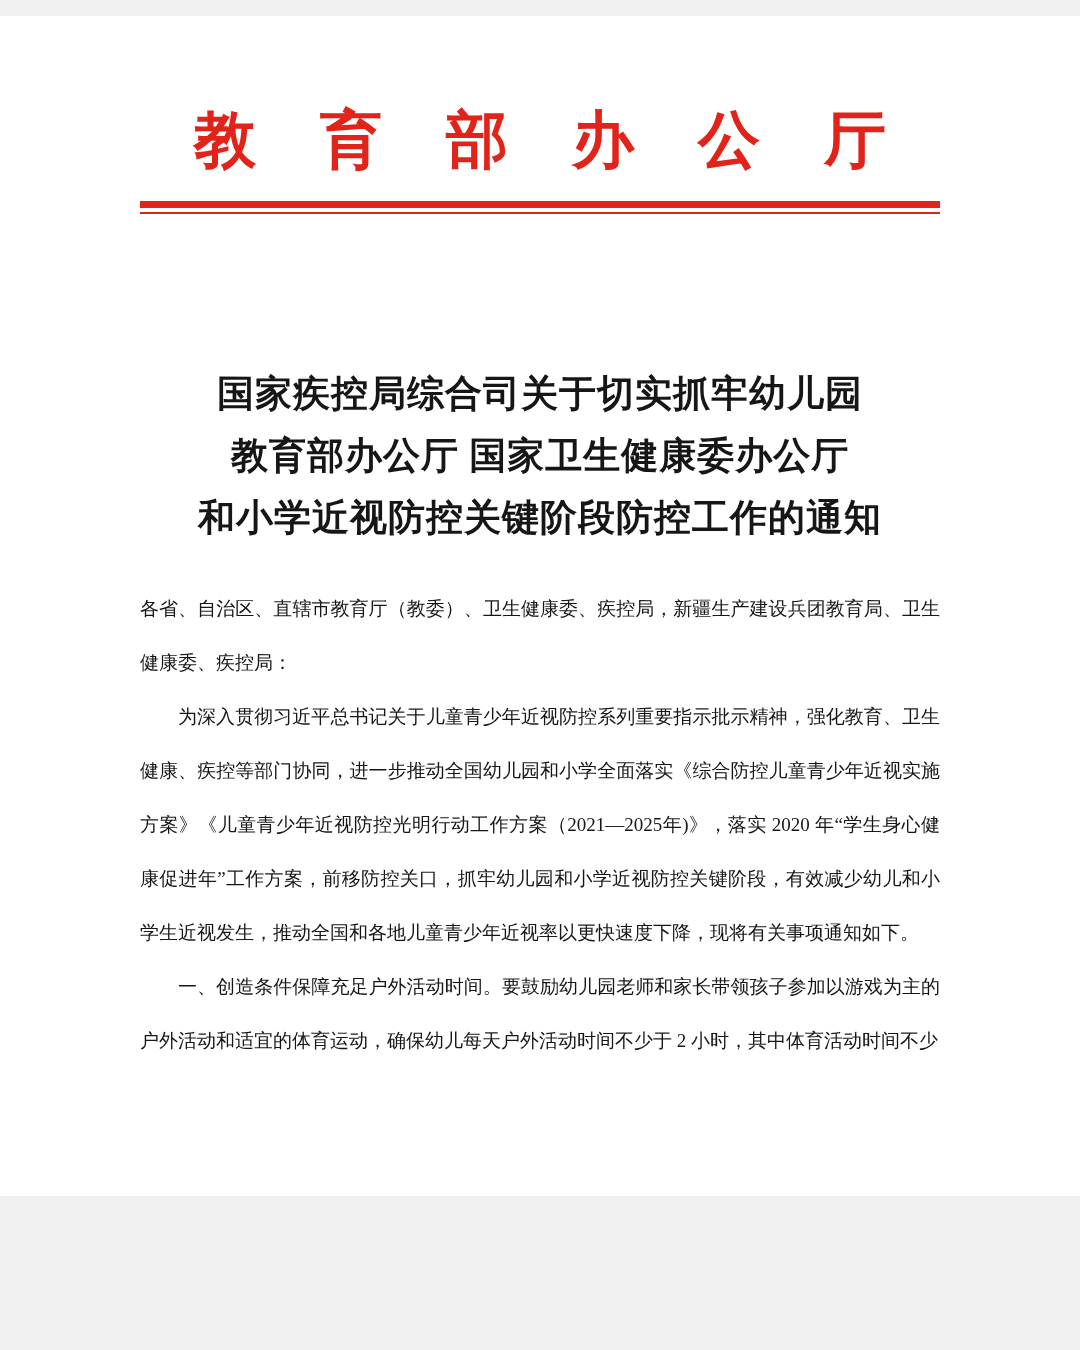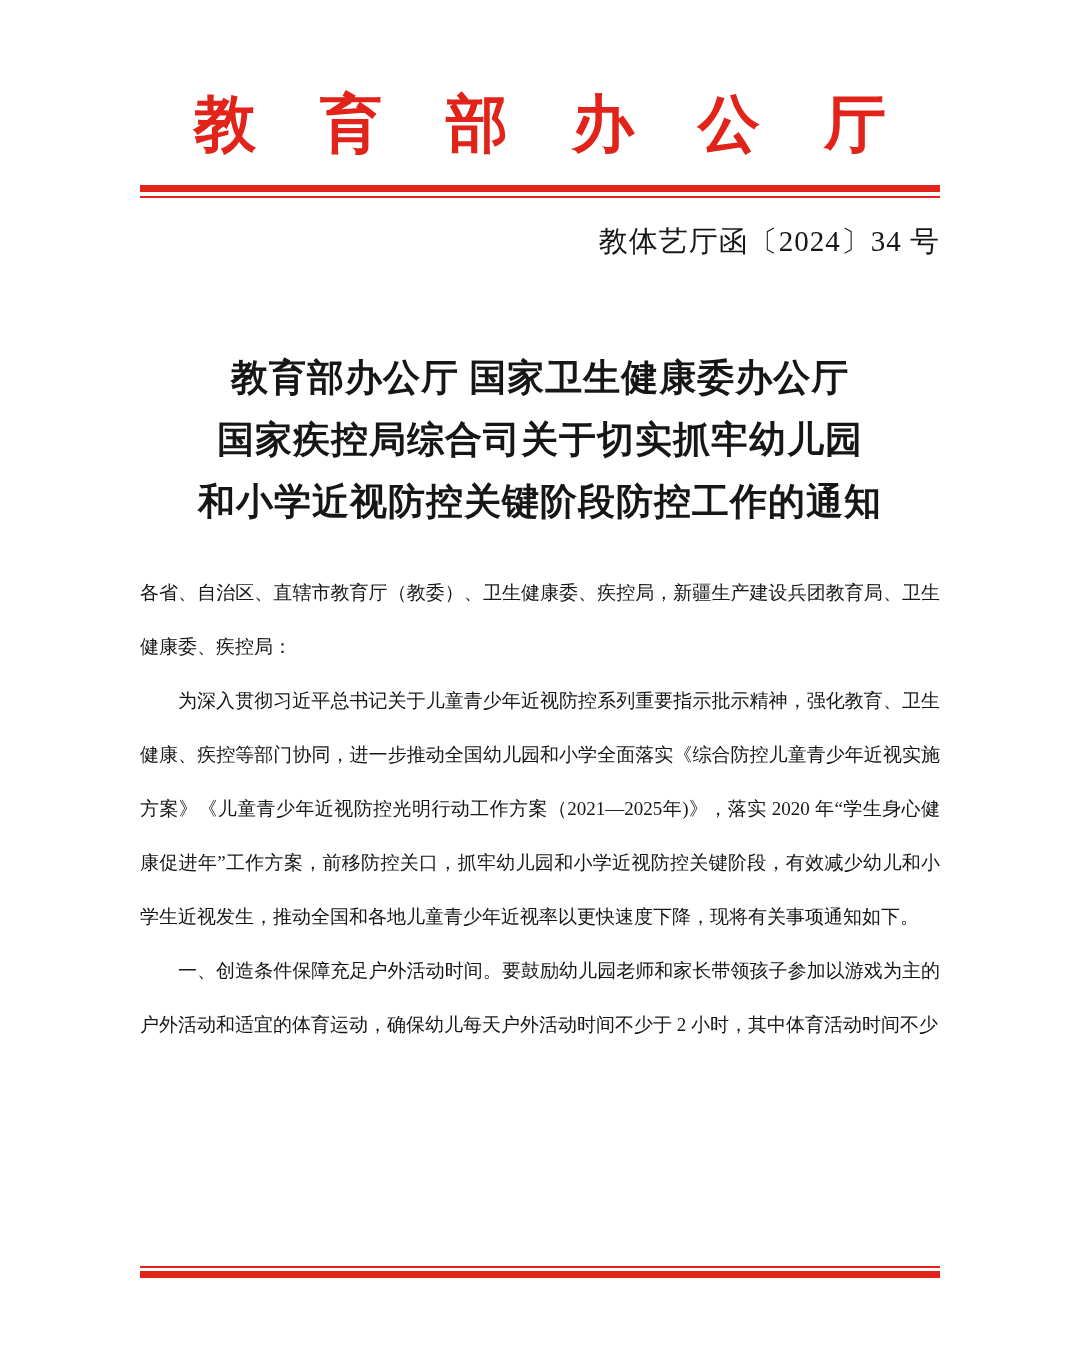--- a/index.html
+++ b/index.html
@@ -5,22 +5,22 @@
   :root {
     --accent: #e2231a;
     --ink: #161616;
     --page-bg: #ffffff;
   }
   * { margin: 0; padding: 0; box-sizing: border-box; }
   html, body { background: #f0f0f0; }
   .page {
     position: relative;
     width: 1080px;
-    height: 1350px;
-    margin: 0 auto;
+    height: 1180px;
+    margin: 16px auto;
     background: var(--page-bg);
     overflow: hidden;
     font-family: "Liberation Serif", "DejaVu Serif", serif;
     color: var(--ink);
   }
   
   .agency-name {
     position: absolute;
     top: 90px;
     left: 0;
@@ -99,25 +99,24 @@
 
 <div class="page">
 
   <div class="agency-name">教育部办公厅</div>
 
   <div class="header-separator">
     <div class="rule-thick"></div>
     <div class="rule-thin"></div>
   </div>
 
-  <div class="doc-number">教体艺厅函〔2024〕34 号</div>
 
   <div class="doc-title">
+    <div class="title-line">国家疾控局综合司关于切实抓牢幼儿园</div>
     <div class="title-line">教育部办公厅 国家卫生健康委办公厅</div>
-    <div class="title-line">国家疾控局综合司关于切实抓牢幼儿园</div>
     <div class="title-line">和小学近视防控关键阶段防控工作的通知</div>
   </div>
 
   <div class="doc-body">
       <p class=""><span class="run">各省、自治区、直辖市教育厅（教委）、卫生健康委、疾控局，新疆生产建设兵团教育局、卫生健康委、疾控局：</span></p>
       <p class="indent"><span class="run">为深入贯彻习近平总书记关于儿童青少年近视防控系列重要指示批示精神，强化教育、卫生健康、疾控等部门协同，进一步推动全国幼儿园和小学全面落实《综合防控儿童青少年近视实施方案》《儿童青少年近视防控光明行动工作方案（2021—2025年)》，落实 2020 年“学生身心健康促进年”工作方案，前移防控关口，抓牢幼儿园和小学近视防控关键阶段，有效减少幼儿和小学生近视发生，推动全国和各地儿童青少年近视率以更快速度下降，现将有关事项通知如下。</span></p>
       <p class="indent"><span class="run bold">一、创造条件保障充足户外活动时间。</span><span class="run">要鼓励幼儿园老师和家长带领孩子参加以游戏为主的户外活动和适宜的体育运动，确保幼儿每天户外活动时间不少于 2 小时，其中体育活动时间不少</span></p>
     </div>
 
   <div class="footer-separator">

